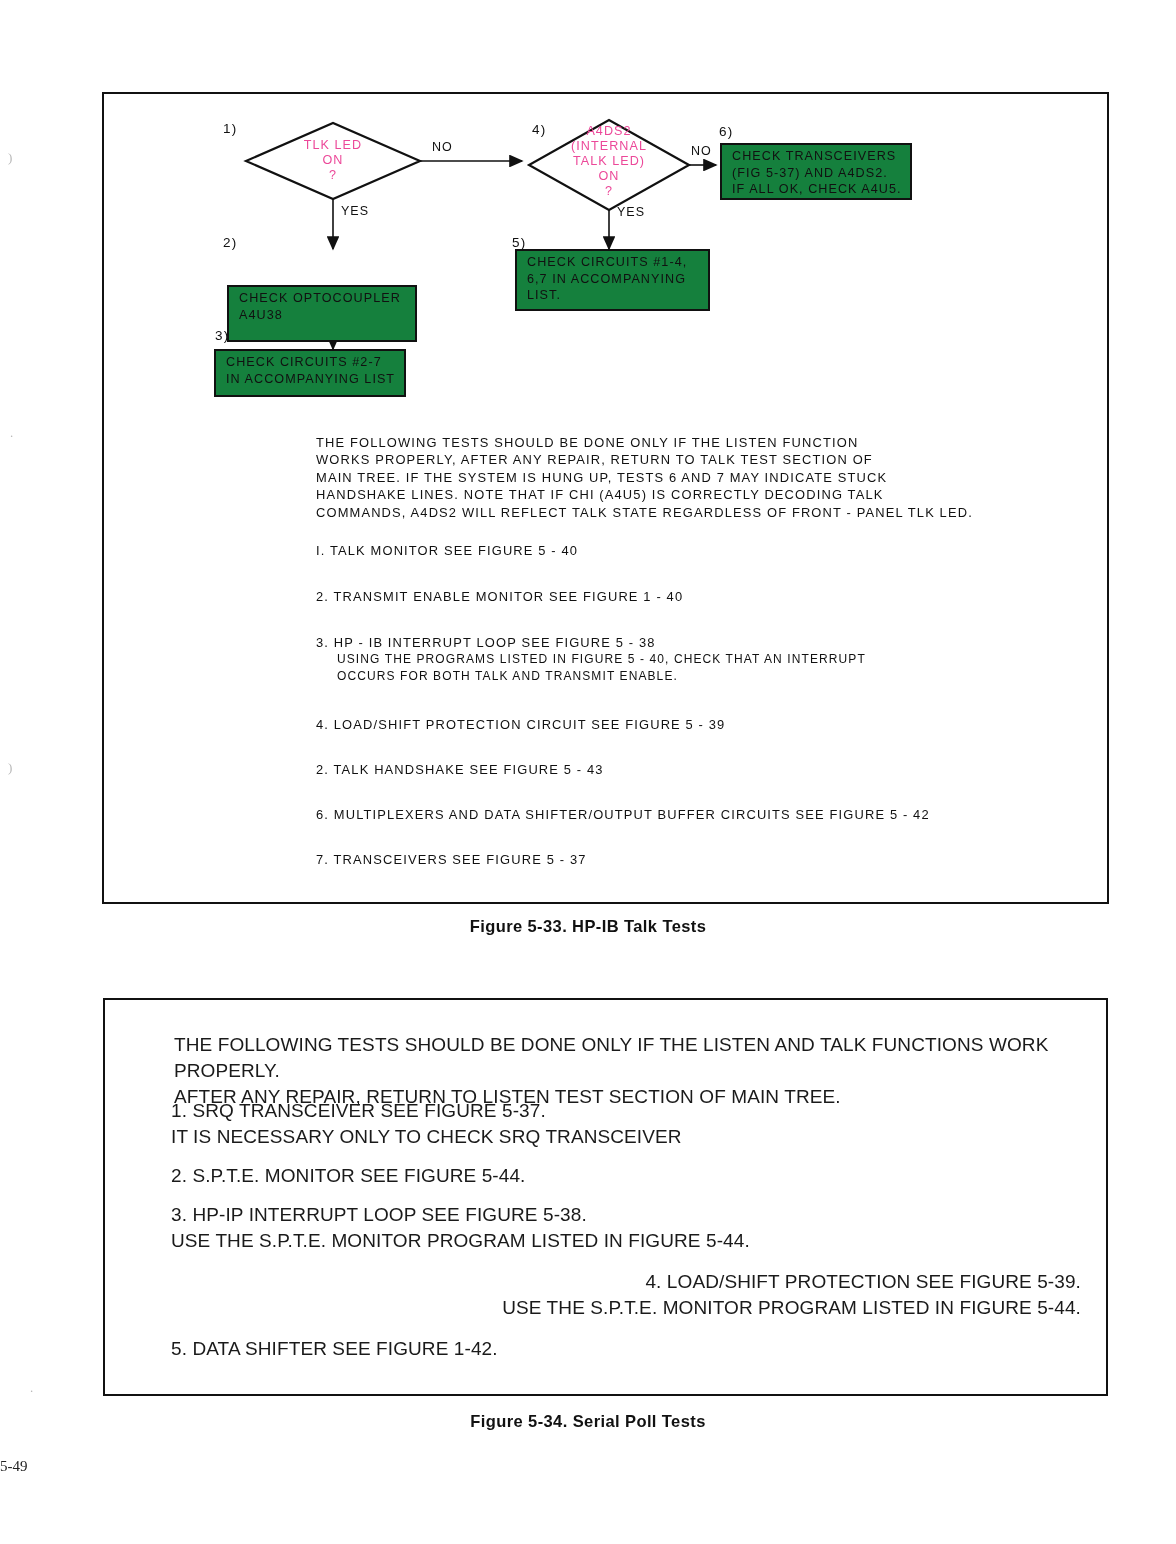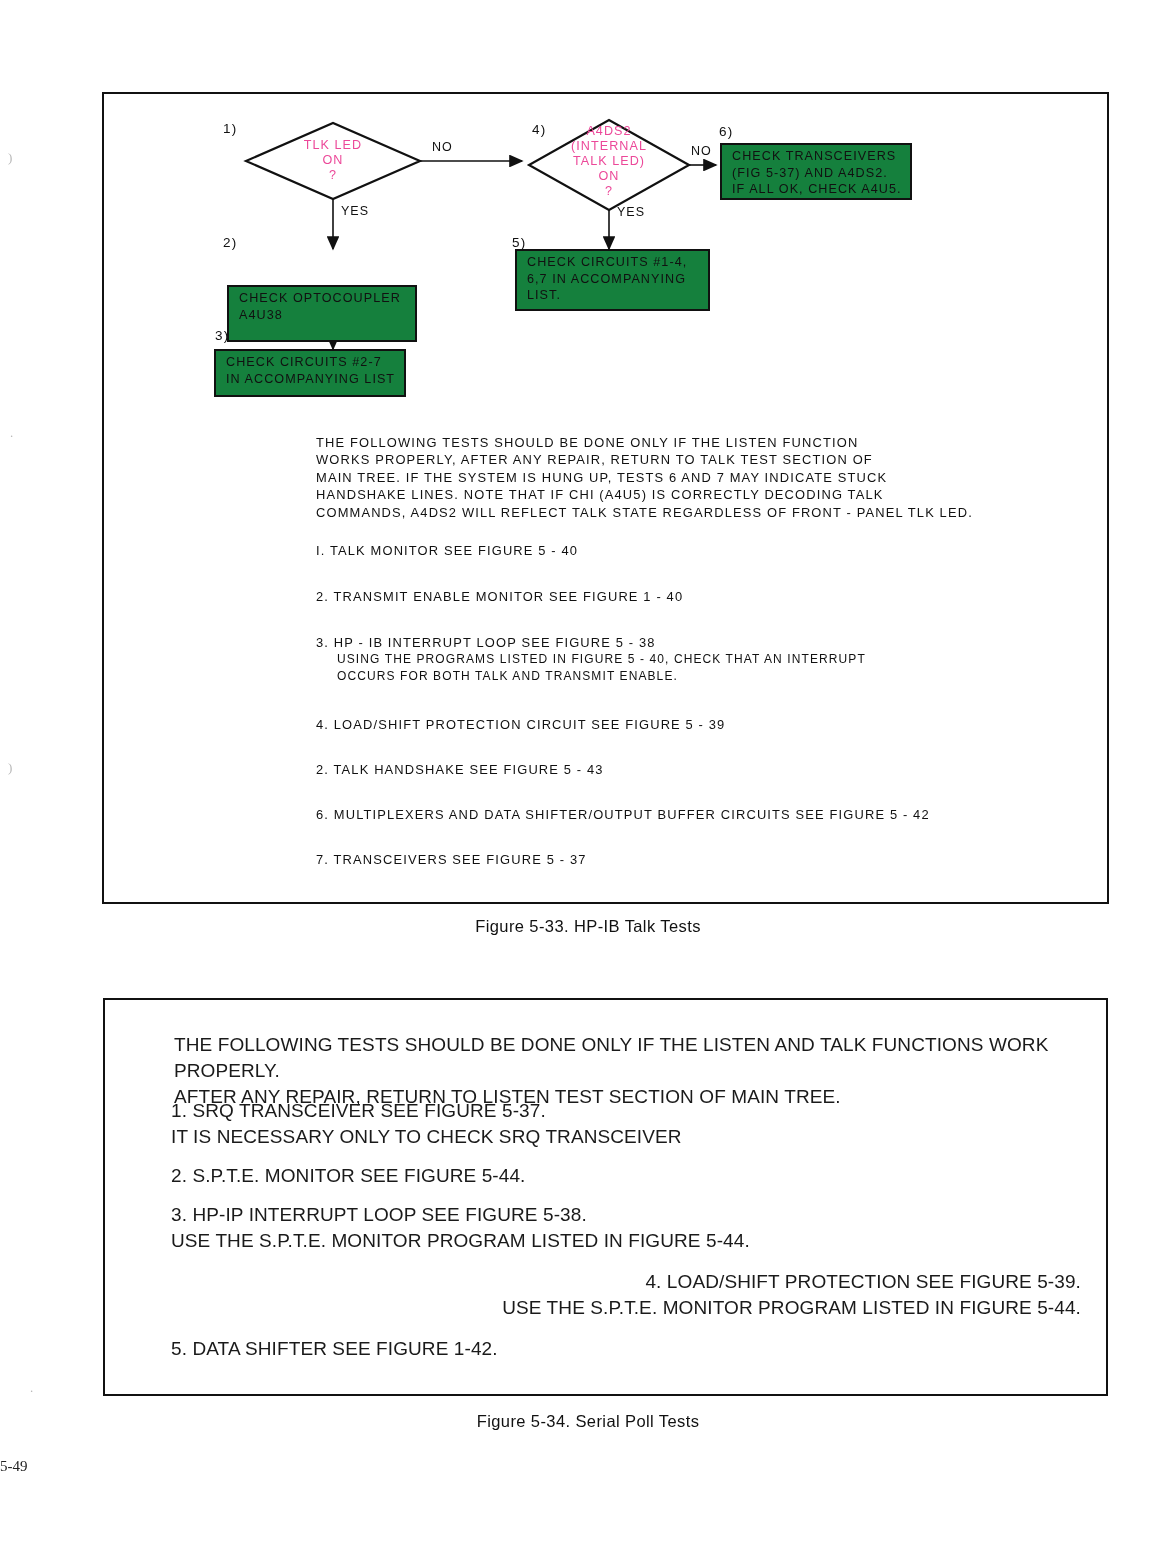--- a/index.html
+++ b/index.html
@@ -33,21 +33,21 @@
     box-sizing: border-box;
   }
   #figure-33-frame { left: 102px; top: 92px;  width: 1007px; height: 812px; }
   #figure-34-frame { left: 103px; top: 998px; width: 1005px; height: 398px; }
 
   .figure-caption {
     position: absolute;
     width: 100%;
     text-align: center;
     font-family: "Liberation Sans", sans-serif;
-    font-weight: normal;
+    font-weight: bold;
     font-size: 16.5px;
     letter-spacing: 0.4px;
     color: #111111;
   }
   #figure-33-caption { left: 0; top: 917px; }
   #figure-34-caption { left: 0; top: 1412px; }
 
   #page-number {
     position: absolute;
     left: 0;

